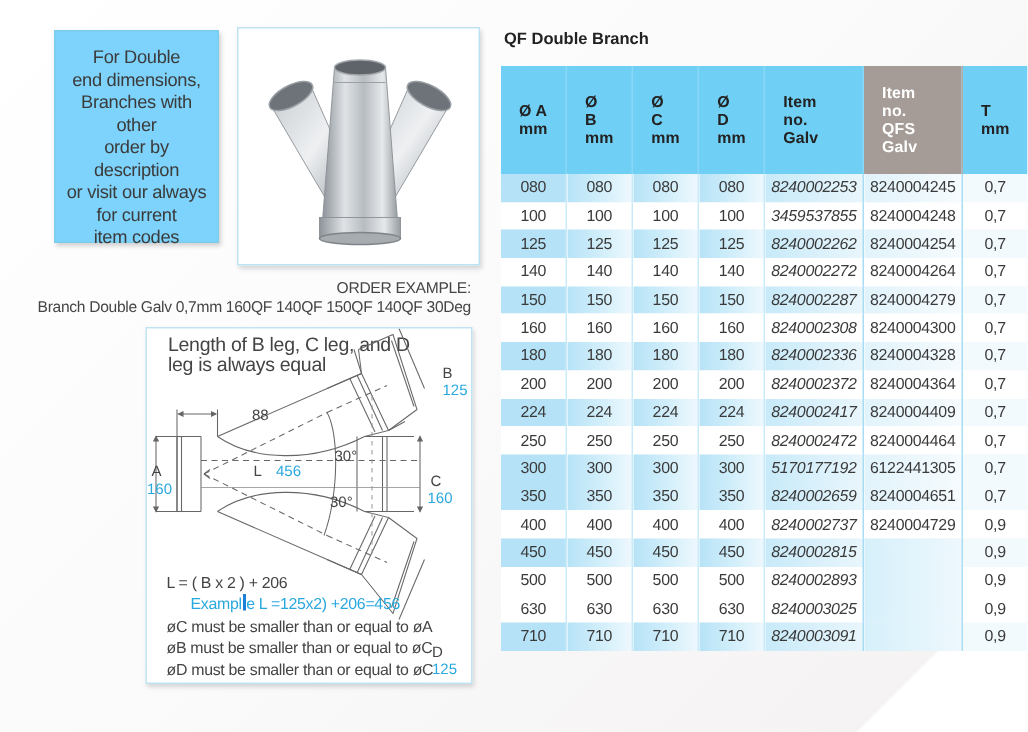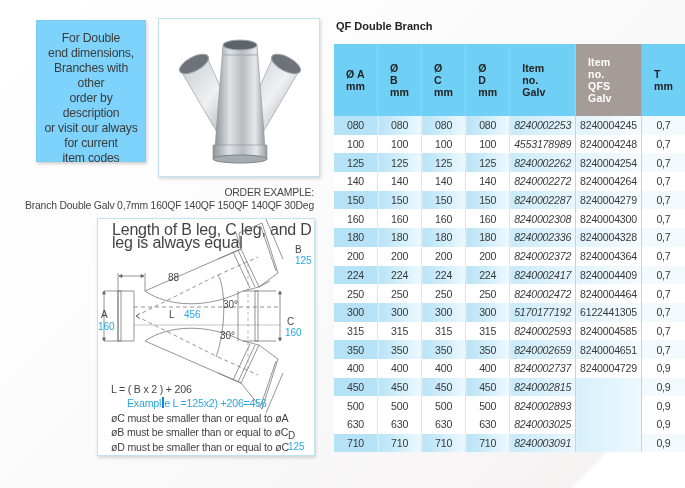--- a/index.html
+++ b/index.html
@@ -35,21 +35,21 @@
     font-size: 10.4px; line-height: 13px; color: #454545; letter-spacing: -0.2px;
     white-space: nowrap;
   }
   .order-example span { display: block; margin-left: 44px; }
   .diagram-box {
     position: absolute; left: 97px; top: 218px; width: 218px; height: 238px;
     background: #ffffff; border: 1.5px solid #bfe3f3;
     box-shadow: 1px 2px 3px rgba(0,0,0,0.15);
   }
   .diagram-box svg { position: absolute; left: 0; top: 0; }
-  .d-note { position: absolute; left: 14px; top: 4px; font-size: 16px; line-height: 13px; color: #444; letter-spacing: -0.2px; }
+  .d-note { position: absolute; left: 14px; top: 4px; font-size: 13px; line-height: 13px; color: #444; letter-spacing: -0.2px; }
   .d-note span { display: block; }
   .d-label { position: absolute; font-size: 10px; color: #444; line-height: 11px; }
   .d-label.blue { color: #29a8df; }
   .formula { position: absolute; left: 13px; top: 163px; font-size: 10.6px; line-height: 14.4px; color: #444; letter-spacing: -0.2px; }
   .formula span { display: block; white-space: nowrap; }
   .formula .blue { color: #29a8df; padding-left: 16px; }
   .formula .caret { display: inline-block; width: 2px; height: 11px; background: #1e7fd9; vertical-align: -1px; margin: 0 0.5px; }
 
   .table-title {
     position: absolute; left: 336px; top: 20px;
@@ -350,21 +350,21 @@
         <td class="c-d">080</td>
         <td class="c-item">8240002253</td>
         <td class="c-qfs">8240004245</td>
         <td class="c-t">0,7</td>
       </tr>
       <tr class="even">
         <td class="c-a">100</td>
         <td class="c-b">100</td>
         <td class="c-c">100</td>
         <td class="c-d">100</td>
-        <td class="c-item">4553178989</td>
+        <td class="c-item">3459537855</td>
         <td class="c-qfs">8240004248</td>
         <td class="c-t">0,7</td>
       </tr>
       <tr class="odd">
         <td class="c-a">125</td>
         <td class="c-b">125</td>
         <td class="c-c">125</td>
         <td class="c-d">125</td>
         <td class="c-item">8240002262</td>
         <td class="c-qfs">8240004254</td>
@@ -433,29 +433,20 @@
         <td class="c-qfs">8240004464</td>
         <td class="c-t">0,7</td>
       </tr>
       <tr class="odd">
         <td class="c-a">300</td>
         <td class="c-b">300</td>
         <td class="c-c">300</td>
         <td class="c-d">300</td>
         <td class="c-item">5170177192</td>
         <td class="c-qfs">6122441305</td>
-        <td class="c-t">0,7</td>
-      </tr>
-      <tr class="even">
-        <td class="c-a">315</td>
-        <td class="c-b">315</td>
-        <td class="c-c">315</td>
-        <td class="c-d">315</td>
-        <td class="c-item">8240002593</td>
-        <td class="c-qfs">8240004585</td>
         <td class="c-t">0,7</td>
       </tr>
       <tr class="odd">
         <td class="c-a">350</td>
         <td class="c-b">350</td>
         <td class="c-c">350</td>
         <td class="c-d">350</td>
         <td class="c-item">8240002659</td>
         <td class="c-qfs">8240004651</td>
         <td class="c-t">0,7</td>

